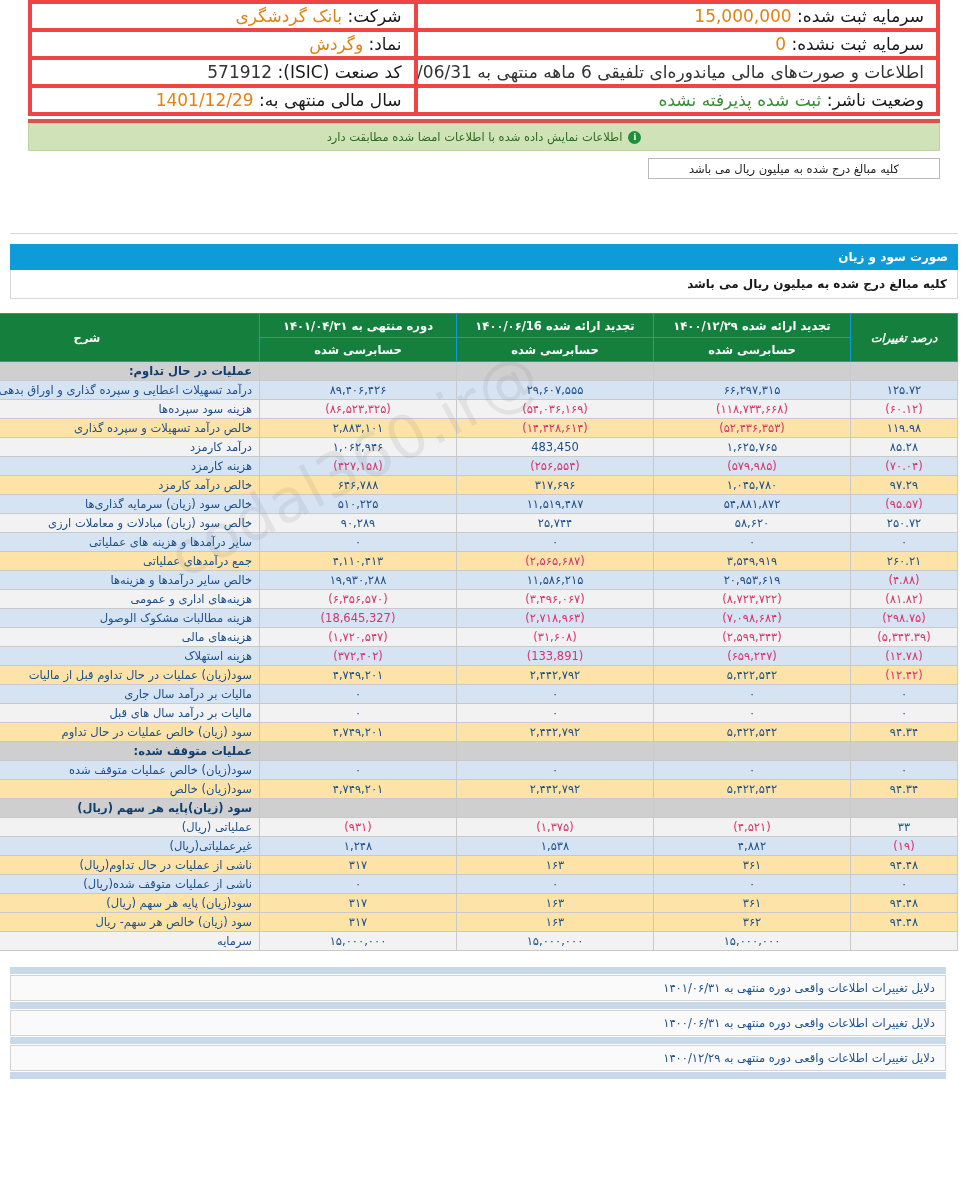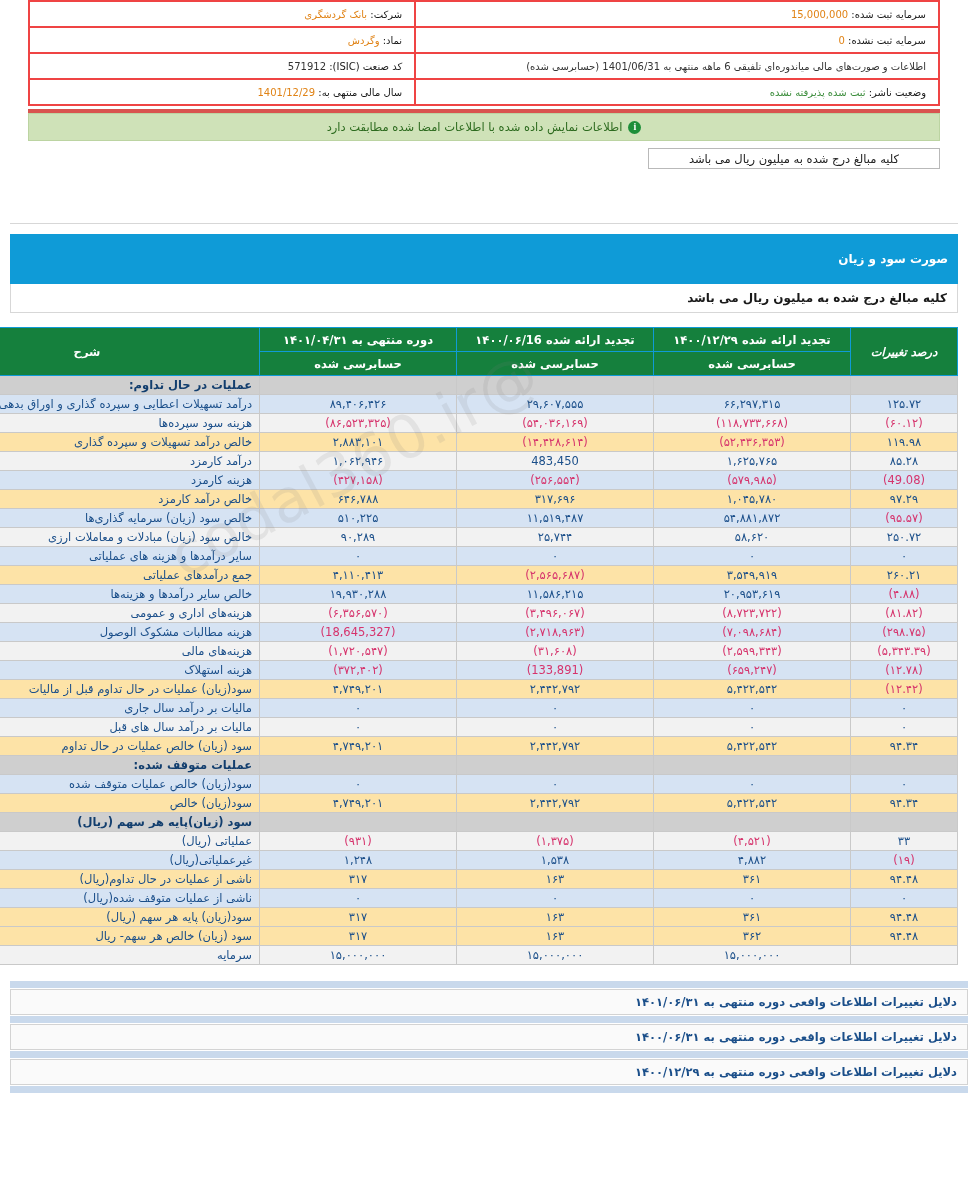--- a/index.html
+++ b/index.html
@@ -20,24 +20,24 @@
     padding: 0 28px 0 28px;
     box-sizing: border-box;
     width: 968px;
   }
   table.info {
     width: 100%;
     border-collapse: collapse;
     table-layout: fixed;
   }
   table.info td {
-    border: 2px solid #ef4444;
+    border: 4px solid #ef4444;
     height: 22px;
     padding: 1px 12px;
-    font-size: 10px;
+    font-size: 17px;
     color: #1a1a1a;
     vertical-align: middle;
     white-space: nowrap;
     overflow: hidden;
   }
   .info .val-orange { color: #e08214; }
   .info .val-green  { color: #3a8c3a; }
   .info .val-plain  { color: #333; }
   .cell-r { text-align: right; }
   .col-a { width: 58%; }
@@ -97,21 +97,21 @@
   .section-wrap {
     margin: 0 10px;
     border-top: 1px solid #d7d7d7;
     padding-top: 10px;
   }
   .blue-bar {
     background: #0f9bd7;
     height: 26px;
     display: flex;
     align-items: center;
-    padding: 12px 10px;
+    padding: 0 10px;
     color: #ffffff;
     font-size: 12px;
     font-weight: bold;
   }
   .sub-note {
     border: 1px solid #d7d7d7;
     border-top: none;
     height: 28px;
     display: flex;
     align-items: center;
@@ -162,21 +162,21 @@
     font-weight: bold;
     color: #123e6e;
   }
   tr.r-group td.num, tr.r-group td.pct { background: #cfcfcf; }
 
   td.neg  { color: #d6336c; }
   td.pct  { text-align: center; color: #1b4f8a; }
   td.pct.neg { color: #d6336c; }
 
   
-  .footer-wrap { margin: 16px 0 0 10px; font-weight: bold; }
+  .footer-wrap { margin: 16px 22px 0 10px; }
   .foot-item {
     border: 1px solid #d3d3d3;
     background: #fafafa;
     height: 24px;
     display: flex;
     align-items: center;
     padding: 0 10px;
     margin-bottom: 1px;
   }
   .foot-item a {
@@ -325,21 +325,21 @@
           <td class="desc">خالص درآمد تسهیلات و سپرده گذاری</td>
         </tr>
         <tr class="r-white">
           <td class="pct">۸۵.۲۸</td>
           <td class="num">۱,۶۲۵,۷۶۵</td>
           <td class="num">483,450</td>
           <td class="num">۱,۰۶۲,۹۴۶</td>
           <td class="desc">درآمد کارمزد</td>
         </tr>
         <tr class="r-blue">
-          <td class="pct neg">(49.08)</td>
+          <td class="pct neg">(۷۰.۰۴)</td>
           <td class="num neg">(۵۷۹,۹۸۵)</td>
           <td class="num neg">(۲۵۶,۵۵۴)</td>
           <td class="num neg">(۴۲۷,۱۵۸)</td>
           <td class="desc">هزینه کارمزد</td>
         </tr>
         <tr class="r-gold">
           <td class="pct">۹۷.۲۹</td>
           <td class="num">۱,۰۴۵,۷۸۰</td>
           <td class="num">۳۱۷,۶۹۶</td>
           <td class="num">۶۴۶,۷۸۸</td>

